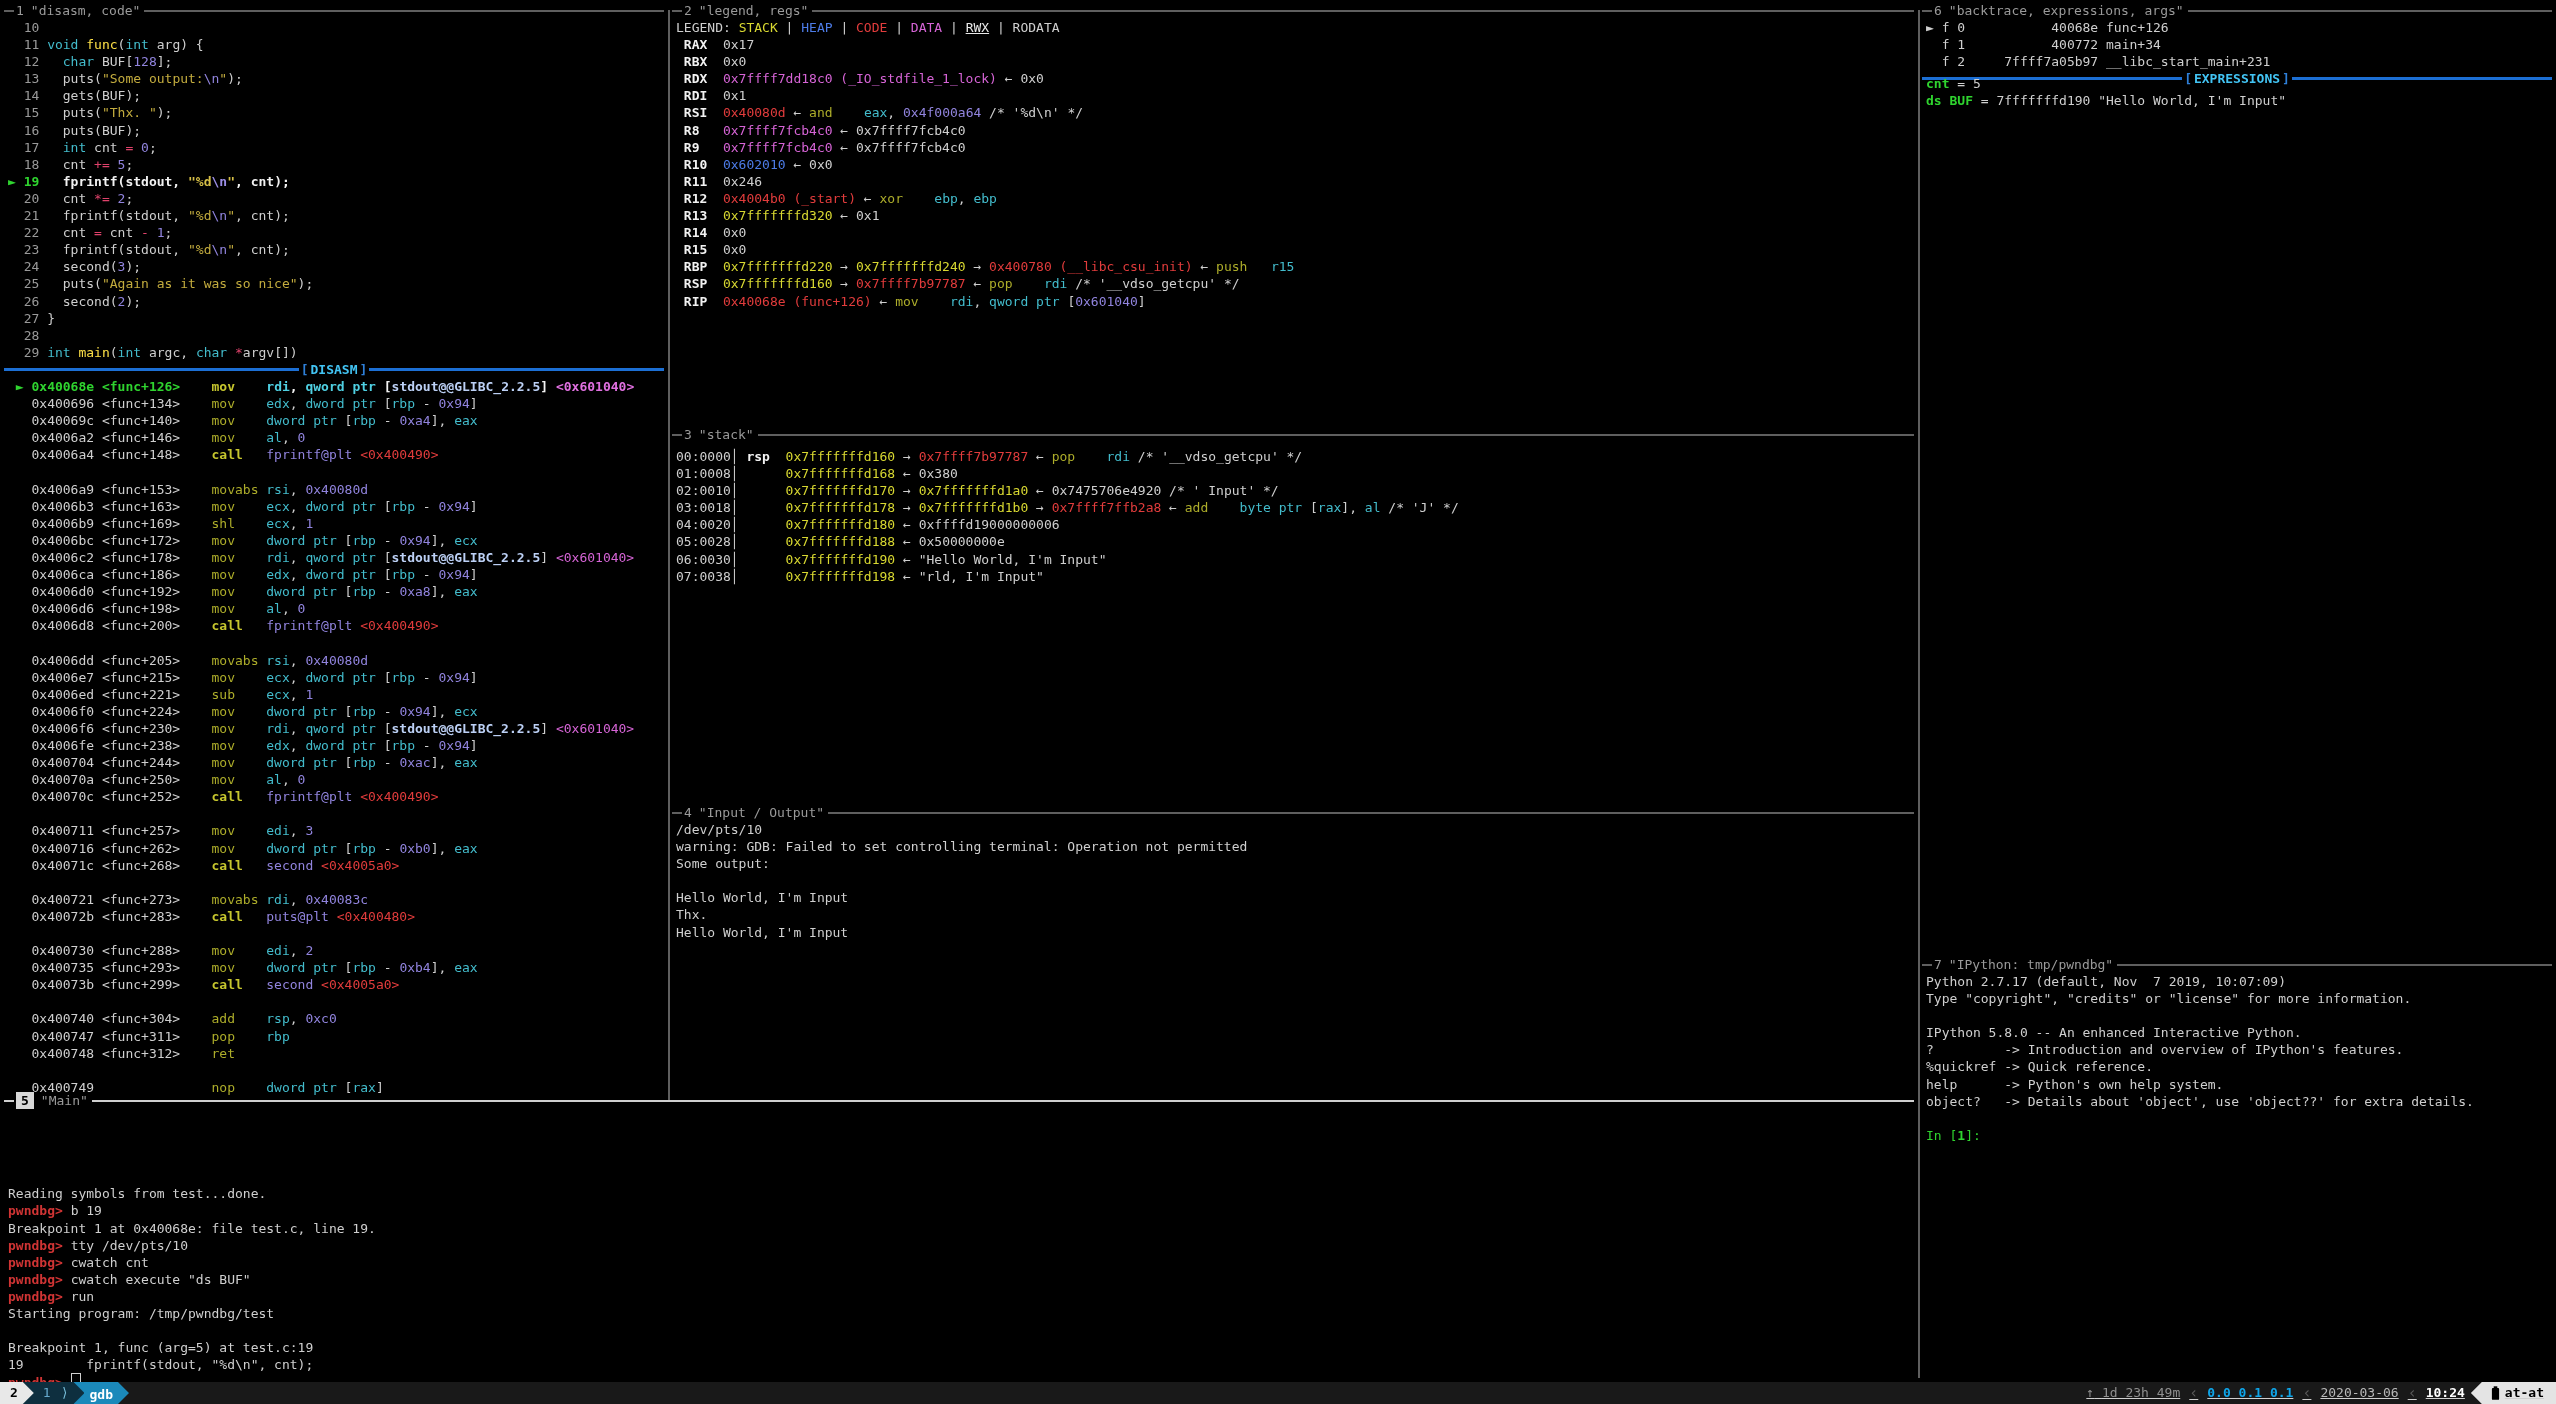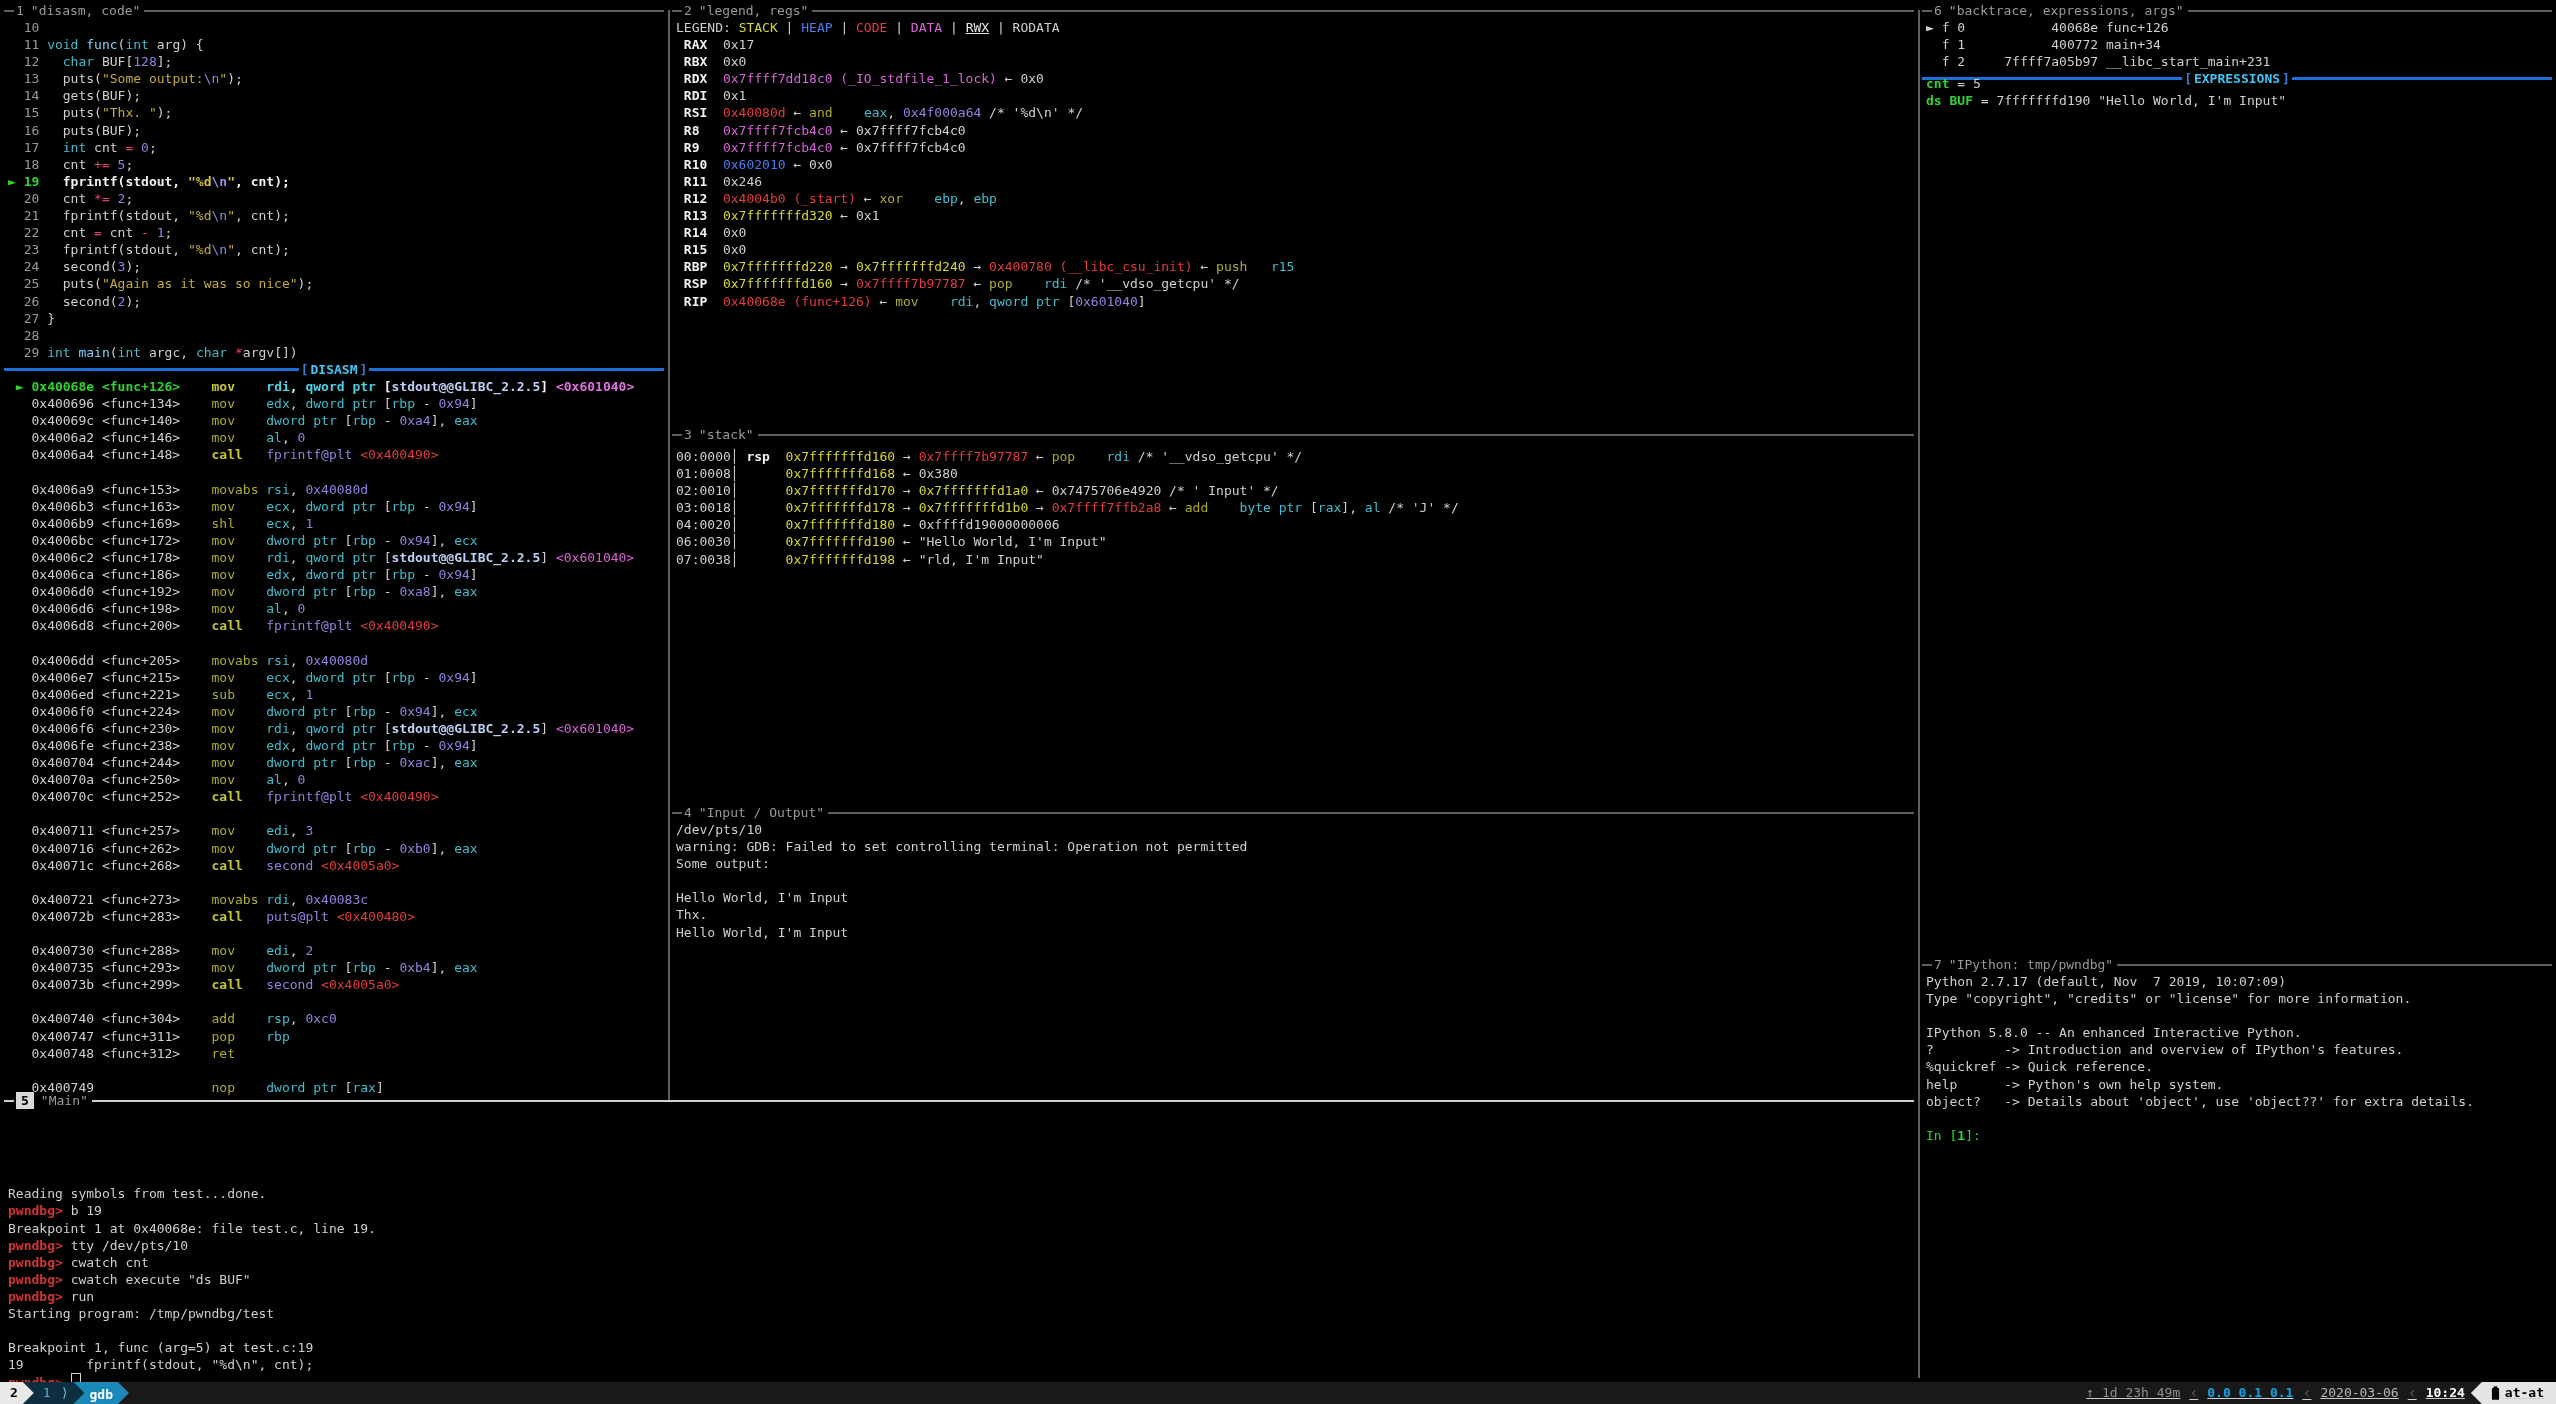--- a/index.html
+++ b/index.html
@@ -23,21 +23,21 @@
   .b{color:#4d7ce8}
   .cy{color:#43bccc}
   .cyb{color:#4fd0e2;font-weight:bold}
   .m{color:#d664d6}
   .mb{color:#e070e0;font-weight:bold}
   .vi{color:#9184de}
   .vib{color:#9d8fe8;font-weight:bold}
   .cr{color:#e0426b}
   .lb{color:#bcd0f5;font-weight:bold}
   .ul{color:#e8e8e8;text-decoration:underline}
-  .fn{color:#7dd3fc}
+  .fn{color:#fde047}
   .wb{color:#f2f2f2;font-weight:bold}
   .cur{display:inline-block;width:8px;height:14px;border:1px solid #cfcfcf;vertical-align:-2px}
   
   .vline{position:absolute;width:2px;background:#5f5f5f;}
   .ptitle{position:absolute;display:flex;align-items:center;height:17px;}
   .ptitle .lead{width:10px;border-top:2px solid #5f5f5f;}
   .ptitle .fill{flex:1;border-top:2px solid #5f5f5f;}
   .ptitle.active .lead,.ptitle.active .fill{border-color:#cfcfcf;}
   .ptitle .lbl{color:#9a9a9a;white-space:pre;padding:0 4px 0 2px;background:#000;display:flex;align-items:center;}
   .ptitle .pq{margin-left:7px;}
@@ -210,20 +210,21 @@
       <div class="line"><span class="s d"> </span><span class="s w">RBP</span><span class="s d">  </span><span class="s y">0x7fffffffd220</span><span class="s d"> → </span><span class="s y">0x7fffffffd240</span><span class="s d"> → </span><span class="s r">0x400780 (__libc_csu_init)</span><span class="s d"> ← </span><span class="s o">push</span><span class="s d">   </span><span class="s cy">r15</span></div>
       <div class="line"><span class="s d"> </span><span class="s w">RSP</span><span class="s d">  </span><span class="s y">0x7fffffffd160</span><span class="s d"> → </span><span class="s r">0x7ffff7b97787</span><span class="s d"> ← </span><span class="s o">pop</span><span class="s d">    </span><span class="s cy">rdi</span><span class="s d"> /* '__vdso_getcpu' */</span></div>
       <div class="line"><span class="s d"> </span><span class="s w">RIP</span><span class="s d">  </span><span class="s r">0x40068e (func+126)</span><span class="s d"> ← </span><span class="s o">mov</span><span class="s d">    </span><span class="s cy">rdi</span><span class="s d">, </span><span class="s cy">qword ptr</span><span class="s d"> [</span><span class="s vi">0x601040</span><span class="s d">]</span></div>
     </div>
   <div class="content" style="left:676px;top:448px;width:1238px;">
       <div class="line"><span class="s d">00:0000</span><span class="s d">│ </span><span class="s w">rsp</span><span class="s d">  </span><span class="s y">0x7fffffffd160</span><span class="s d"> → </span><span class="s r">0x7ffff7b97787</span><span class="s d"> ← </span><span class="s o">pop</span><span class="s d">    </span><span class="s cy">rdi</span><span class="s d"> /* '__vdso_getcpu' */</span></div>
       <div class="line"><span class="s d">01:0008</span><span class="s d">│      </span><span class="s y">0x7fffffffd168</span><span class="s d"> ← 0x380</span></div>
       <div class="line"><span class="s d">02:0010</span><span class="s d">│      </span><span class="s y">0x7fffffffd170</span><span class="s d"> → </span><span class="s y">0x7fffffffd1a0</span><span class="s d"> ← 0x7475706e4920 /* ' Input' */</span></div>
       <div class="line"><span class="s d">03:0018</span><span class="s d">│      </span><span class="s y">0x7fffffffd178</span><span class="s d"> → </span><span class="s y">0x7fffffffd1b0</span><span class="s d"> → </span><span class="s r">0x7ffff7ffb2a8</span><span class="s d"> ← </span><span class="s o">add</span><span class="s d">    </span><span class="s cy">byte ptr</span><span class="s d"> [</span><span class="s cy">rax</span><span class="s d">], </span><span class="s cy">al</span><span class="s d"> /* 'J' */</span></div>
       <div class="line"><span class="s d">04:0020</span><span class="s d">│      </span><span class="s y">0x7fffffffd180</span><span class="s d"> ← 0xffffd19000000006</span></div>
+      <div class="line"><span class="s d">05:0028</span><span class="s d">│      </span><span class="s y">0x7fffffffd188</span><span class="s d"> ← 0x50000000e</span></div>
       <div class="line"><span class="s d">06:0030</span><span class="s d">│      </span><span class="s y">0x7fffffffd190</span><span class="s d"> ← "Hello World, I'm Input"</span></div>
       <div class="line"><span class="s d">07:0038</span><span class="s d">│      </span><span class="s y">0x7fffffffd198</span><span class="s d"> ← "rld, I'm Input"</span></div>
     </div>
   <div class="content" style="left:676px;top:821px;width:1238px;">
       <div class="line"><span class="s d">/dev/pts/10</span></div>
       <div class="line"><span class="s d">warning: GDB: Failed to set controlling terminal: Operation not permitted</span></div>
       <div class="line"><span class="s d">Some output:</span></div>
       <div class="line"></div>
       <div class="line"><span class="s d">Hello World, I'm Input</span></div>
       <div class="line"><span class="s d">Thx.</span></div>

